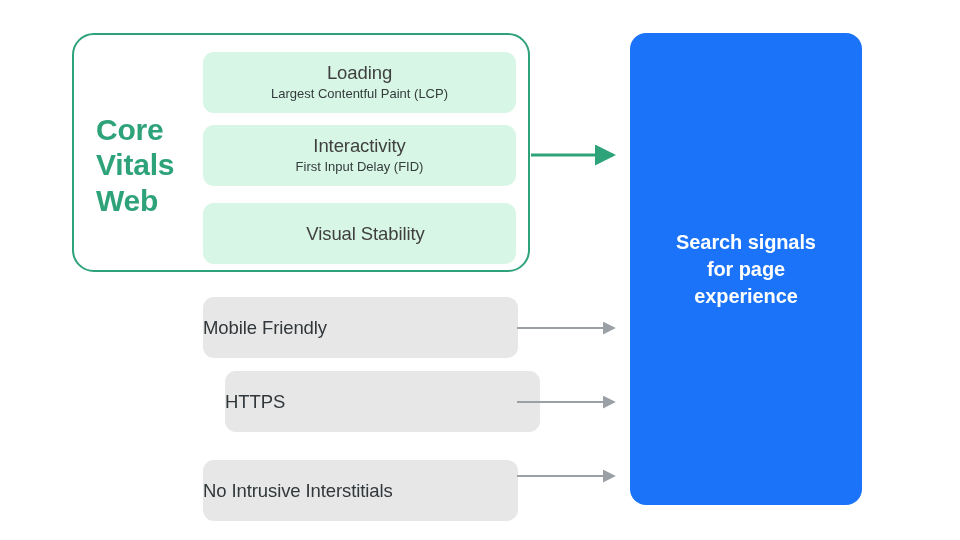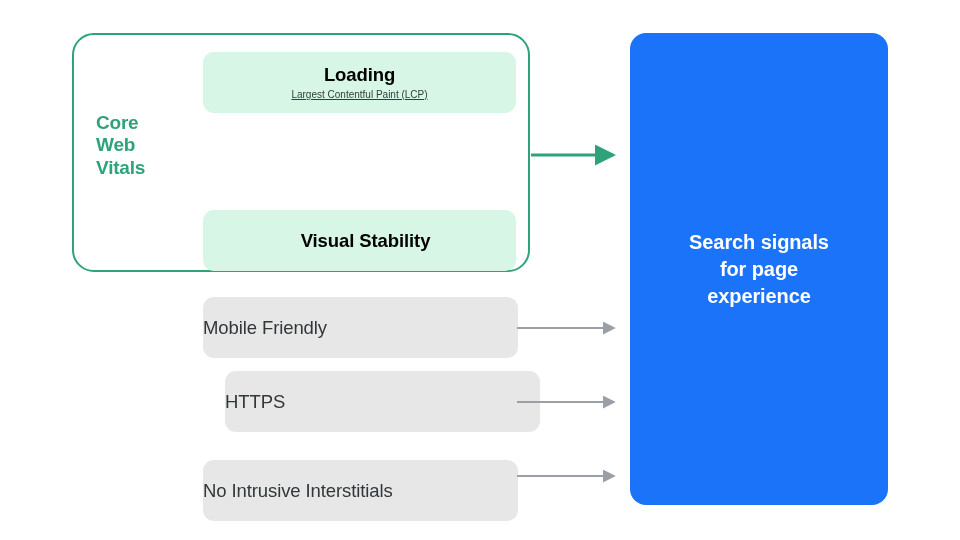--- a/index.html
+++ b/index.html
@@ -32,21 +32,21 @@
     box-sizing: border-box;
     background: #ffffff;
   }
 
   .cwv-label {
     position: absolute;
     left: 96px;
     top: 112px;
     width: 96px;
     color: #2ea37a;
-    font-size: 19px;
+    font-size: 30px;
     font-weight: 700;
     line-height: 1.18;
     letter-spacing: -0.2px;
     text-align: left;
   }
   .cwv-label span { display: block; }
 
   
   .vital-card {
     position: absolute;
@@ -56,37 +56,36 @@
     background: #d8f6e6;
     border-radius: 11px;
     display: flex;
     flex-direction: column;
     align-items: center;
     justify-content: center;
     box-sizing: border-box;
   }
   .vital-card.v0 { top: 52px; }
   .vital-card.v1 { top: 125px; }
-  .vital-card.v2 { top: 210px; padding-left: 12px; }
+  .vital-card.v2 { top: 203px; padding-left: 12px; }
 
   .vital-title {
-    color: #000000;
+    color: #404040;
     font-size: 18.5px;
-    font-weight: 700;
+    font-weight: 400;
     letter-spacing: -0.1px;
     line-height: 1.15;
   }
   .vital-sub {
     color: #333c3b;
-    font-size: 10px;
+    font-size: 13px;
     font-weight: 400;
     letter-spacing: 0px;
     line-height: 1.3;
     margin-top: 2px;
-    text-decoration: underline;
   }
 
   
   .grey-card {
     position: absolute;
     left: 203px;
     width: 315px;
     height: 61px;
     background: #e7e7e7;
     border-radius: 11px;
@@ -104,21 +103,21 @@
     font-size: 18.5px;
     font-weight: 400;
     letter-spacing: -0.1px;
   }
 
   
   .blue-panel {
     position: absolute;
     left: 630px;
     top: 33px;
-    width: 258px;
+    width: 232px;
     height: 472px;
     background: #1a73f8;
     border-radius: 16px;
     display: flex;
     align-items: center;
     justify-content: center;
   }
   .blue-text {
     color: #ffffff;
     font-size: 20px;
@@ -141,29 +140,33 @@
 </style>
 </head>
 <body>
 
 <div id="canvas">
 
   <div class="cwv-container"></div>
 
   <div class="cwv-label">
     <span>Core</span>
+    <span>Vitals</span>
     <span>Web</span>
-    <span>Vitals</span>
   </div>
 
   <div class="vital-card v0">
     <div class="vital-title">Loading</div>
     <div class="vital-sub">Largest Contentful Paint (LCP)</div>
   </div>
 
+  <div class="vital-card v1">
+    <div class="vital-title">Interactivity</div>
+    <div class="vital-sub">First Input Delay (FID)</div>
+  </div>
 
   <div class="vital-card v2">
     <div class="vital-title">Visual Stability</div>
   </div>
 
   <div class="grey-card g0">
     <div class="grey-label">Mobile Friendly</div>
   </div>
 
   <div class="grey-card g1">

